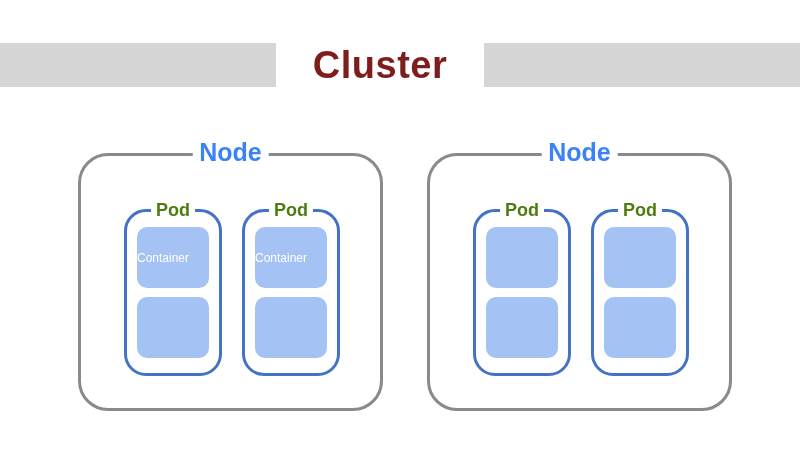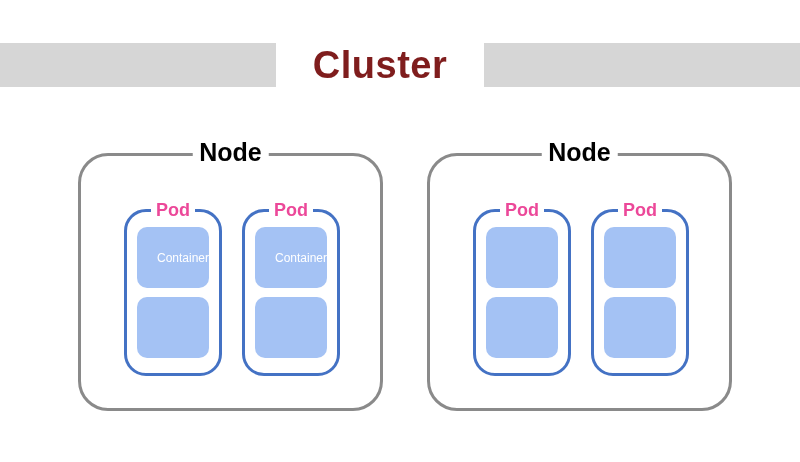--- a/index.html
+++ b/index.html
@@ -67,21 +67,21 @@
 
   .node-label {
     position: absolute;
     top: -19px;
     left: 50%;
     transform: translateX(-50%);
     background: #ffffff;
     padding: 0 7px;
     font-size: 25px;
     font-weight: bold;
-    color: #000000;
+    color: #3b82f6;
     line-height: 30px;
     white-space: nowrap;
   }
 
   
   .pods {
     position: absolute;
     left: 0;
     top: 0;
     width: 100%;
@@ -102,36 +102,36 @@
 
   .pod-label {
     position: absolute;
     top: -13px;
     left: 50%;
     transform: translateX(-50%);
     background: #ffffff;
     padding: 0 5px;
     font-size: 18px;
     font-weight: bold;
-    color: #ec4899;
+    color: #4d7c0f;
     line-height: 22px;
     white-space: nowrap;
   }
 
   
   .container-box {
     position: absolute;
     left: 10px;
     width: 72px;
     height: 61px;
     background: #a4c2f4;
     border-radius: 10px;
     display: flex;
     align-items: center;
-    justify-content: flex-end;
+    justify-content: flex-start;
     box-sizing: border-box;
   }
   .container-box.c-0 { top: 15px; }
   .container-box.c-1 { top: 85px; }
 
   .container-label {
     font-size: 12px;
     color: #ffffff;
     white-space: nowrap;
     line-height: 14px;

